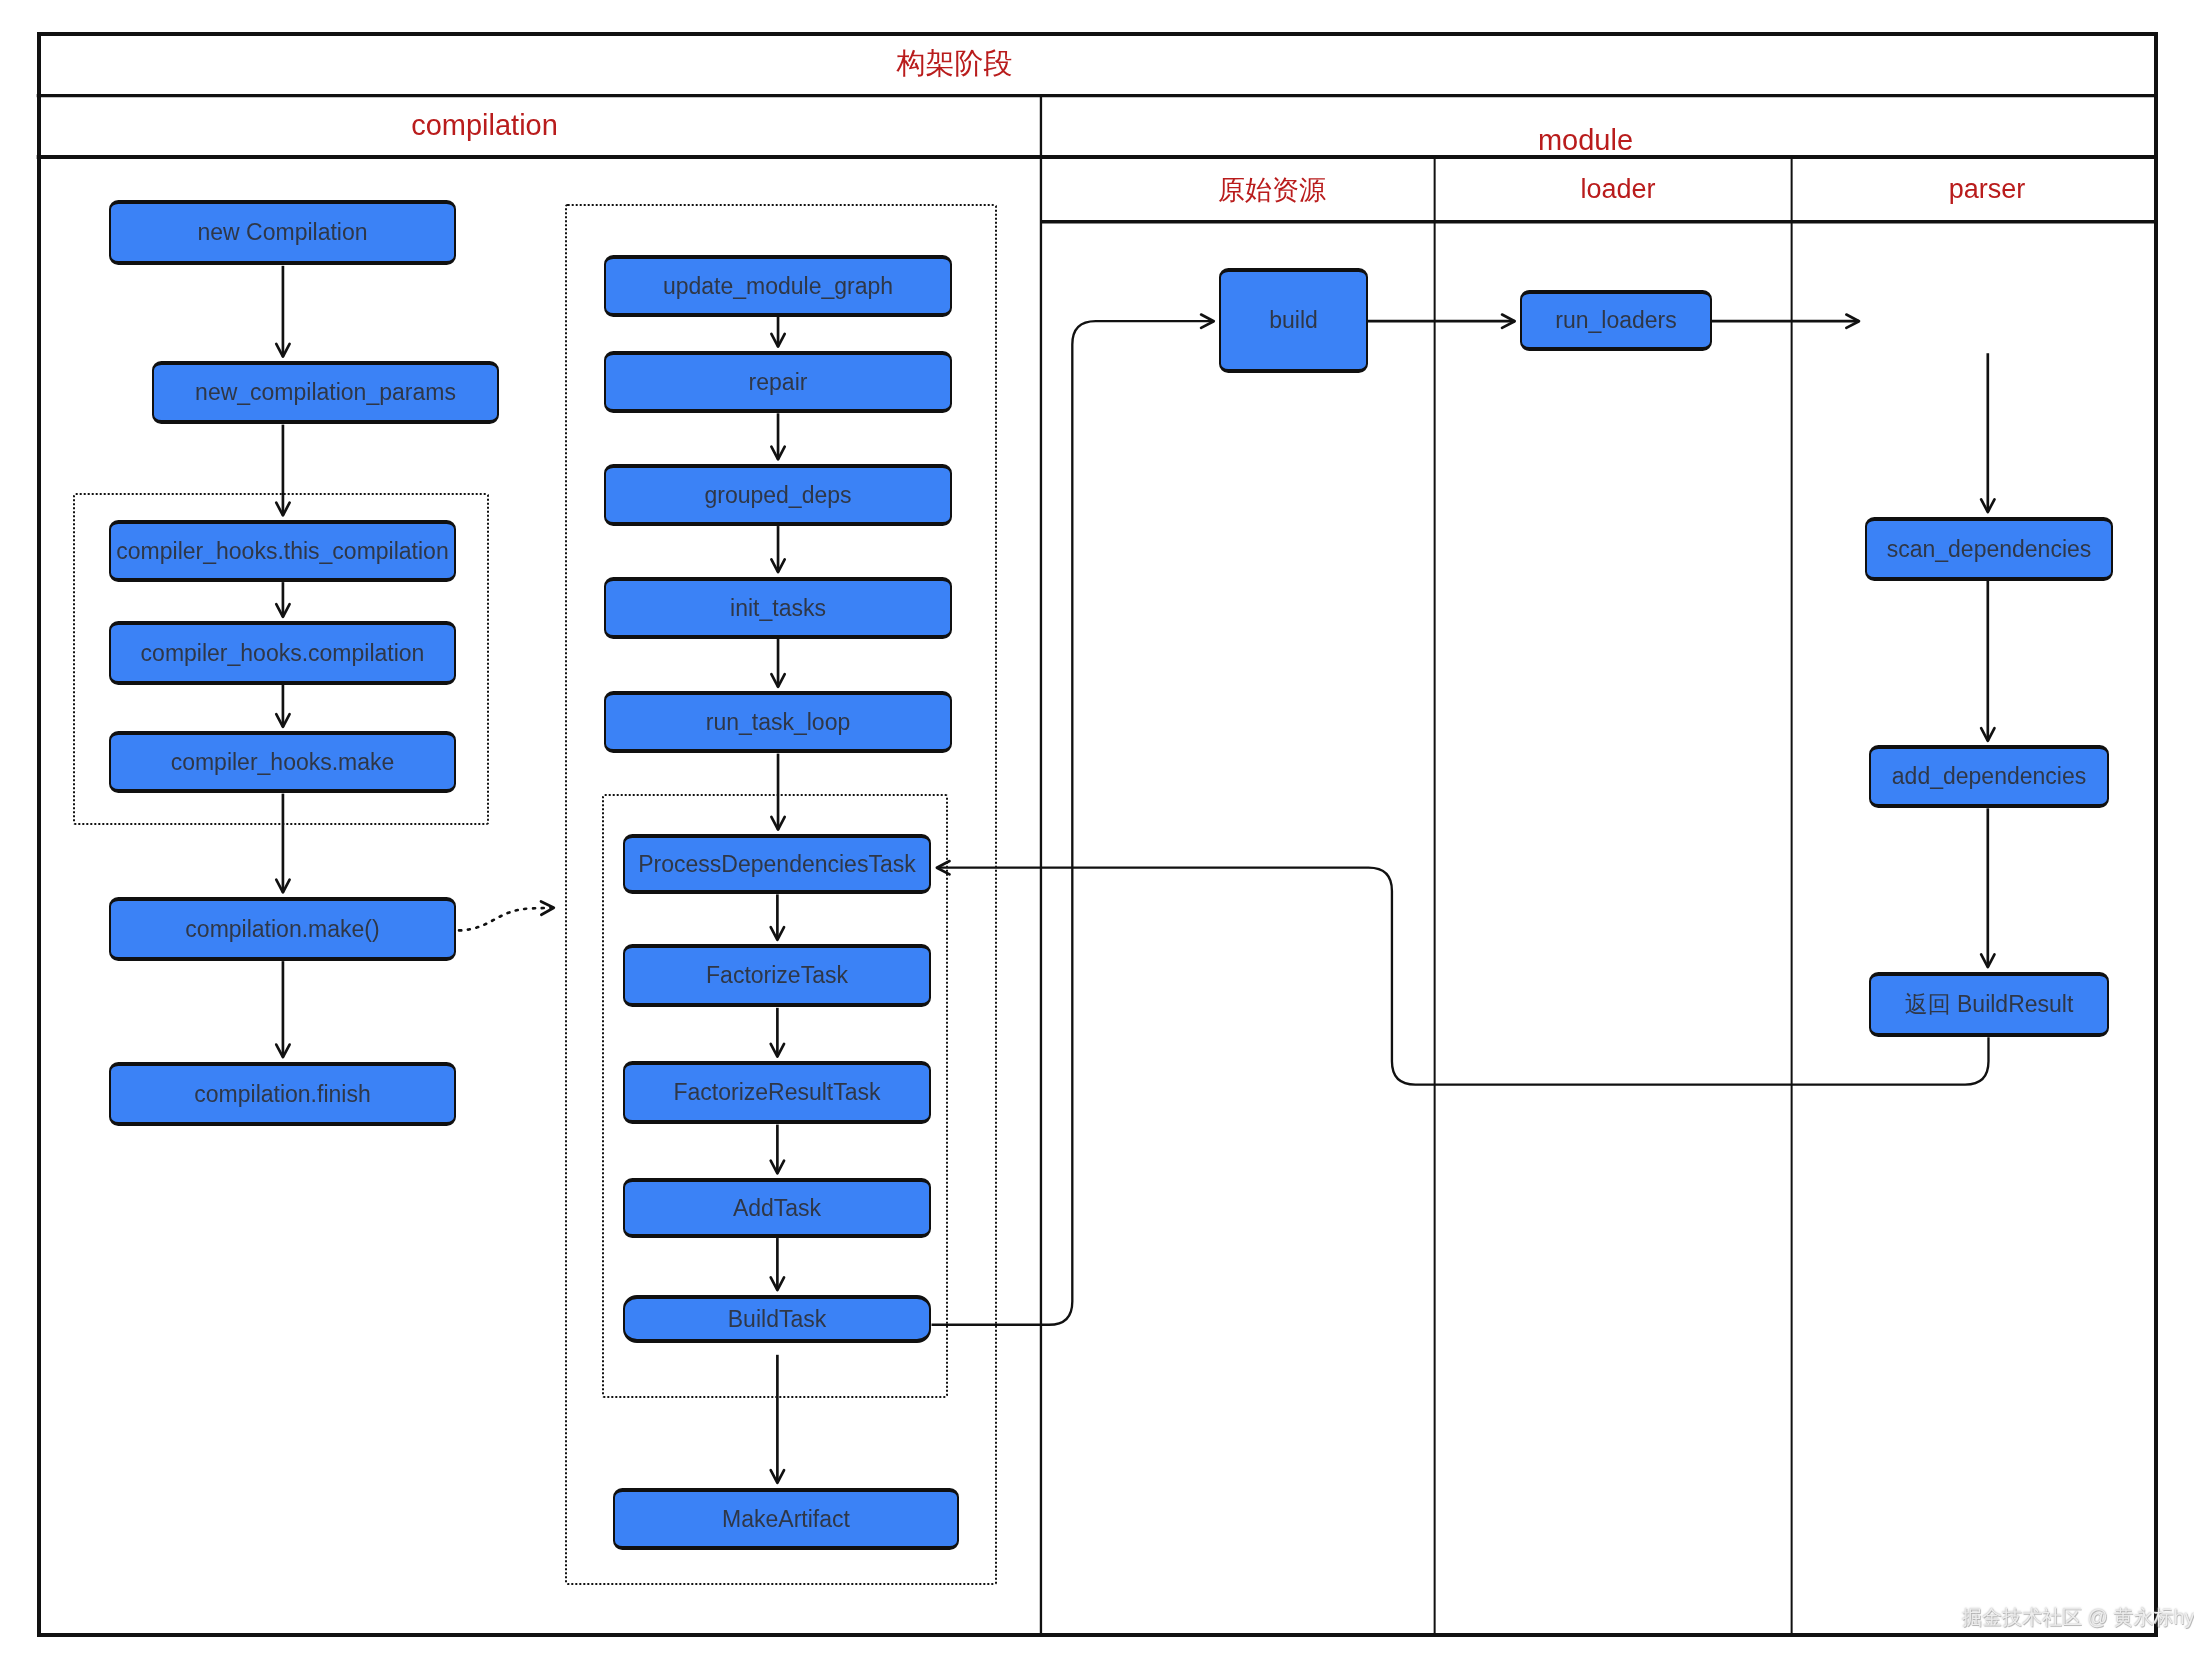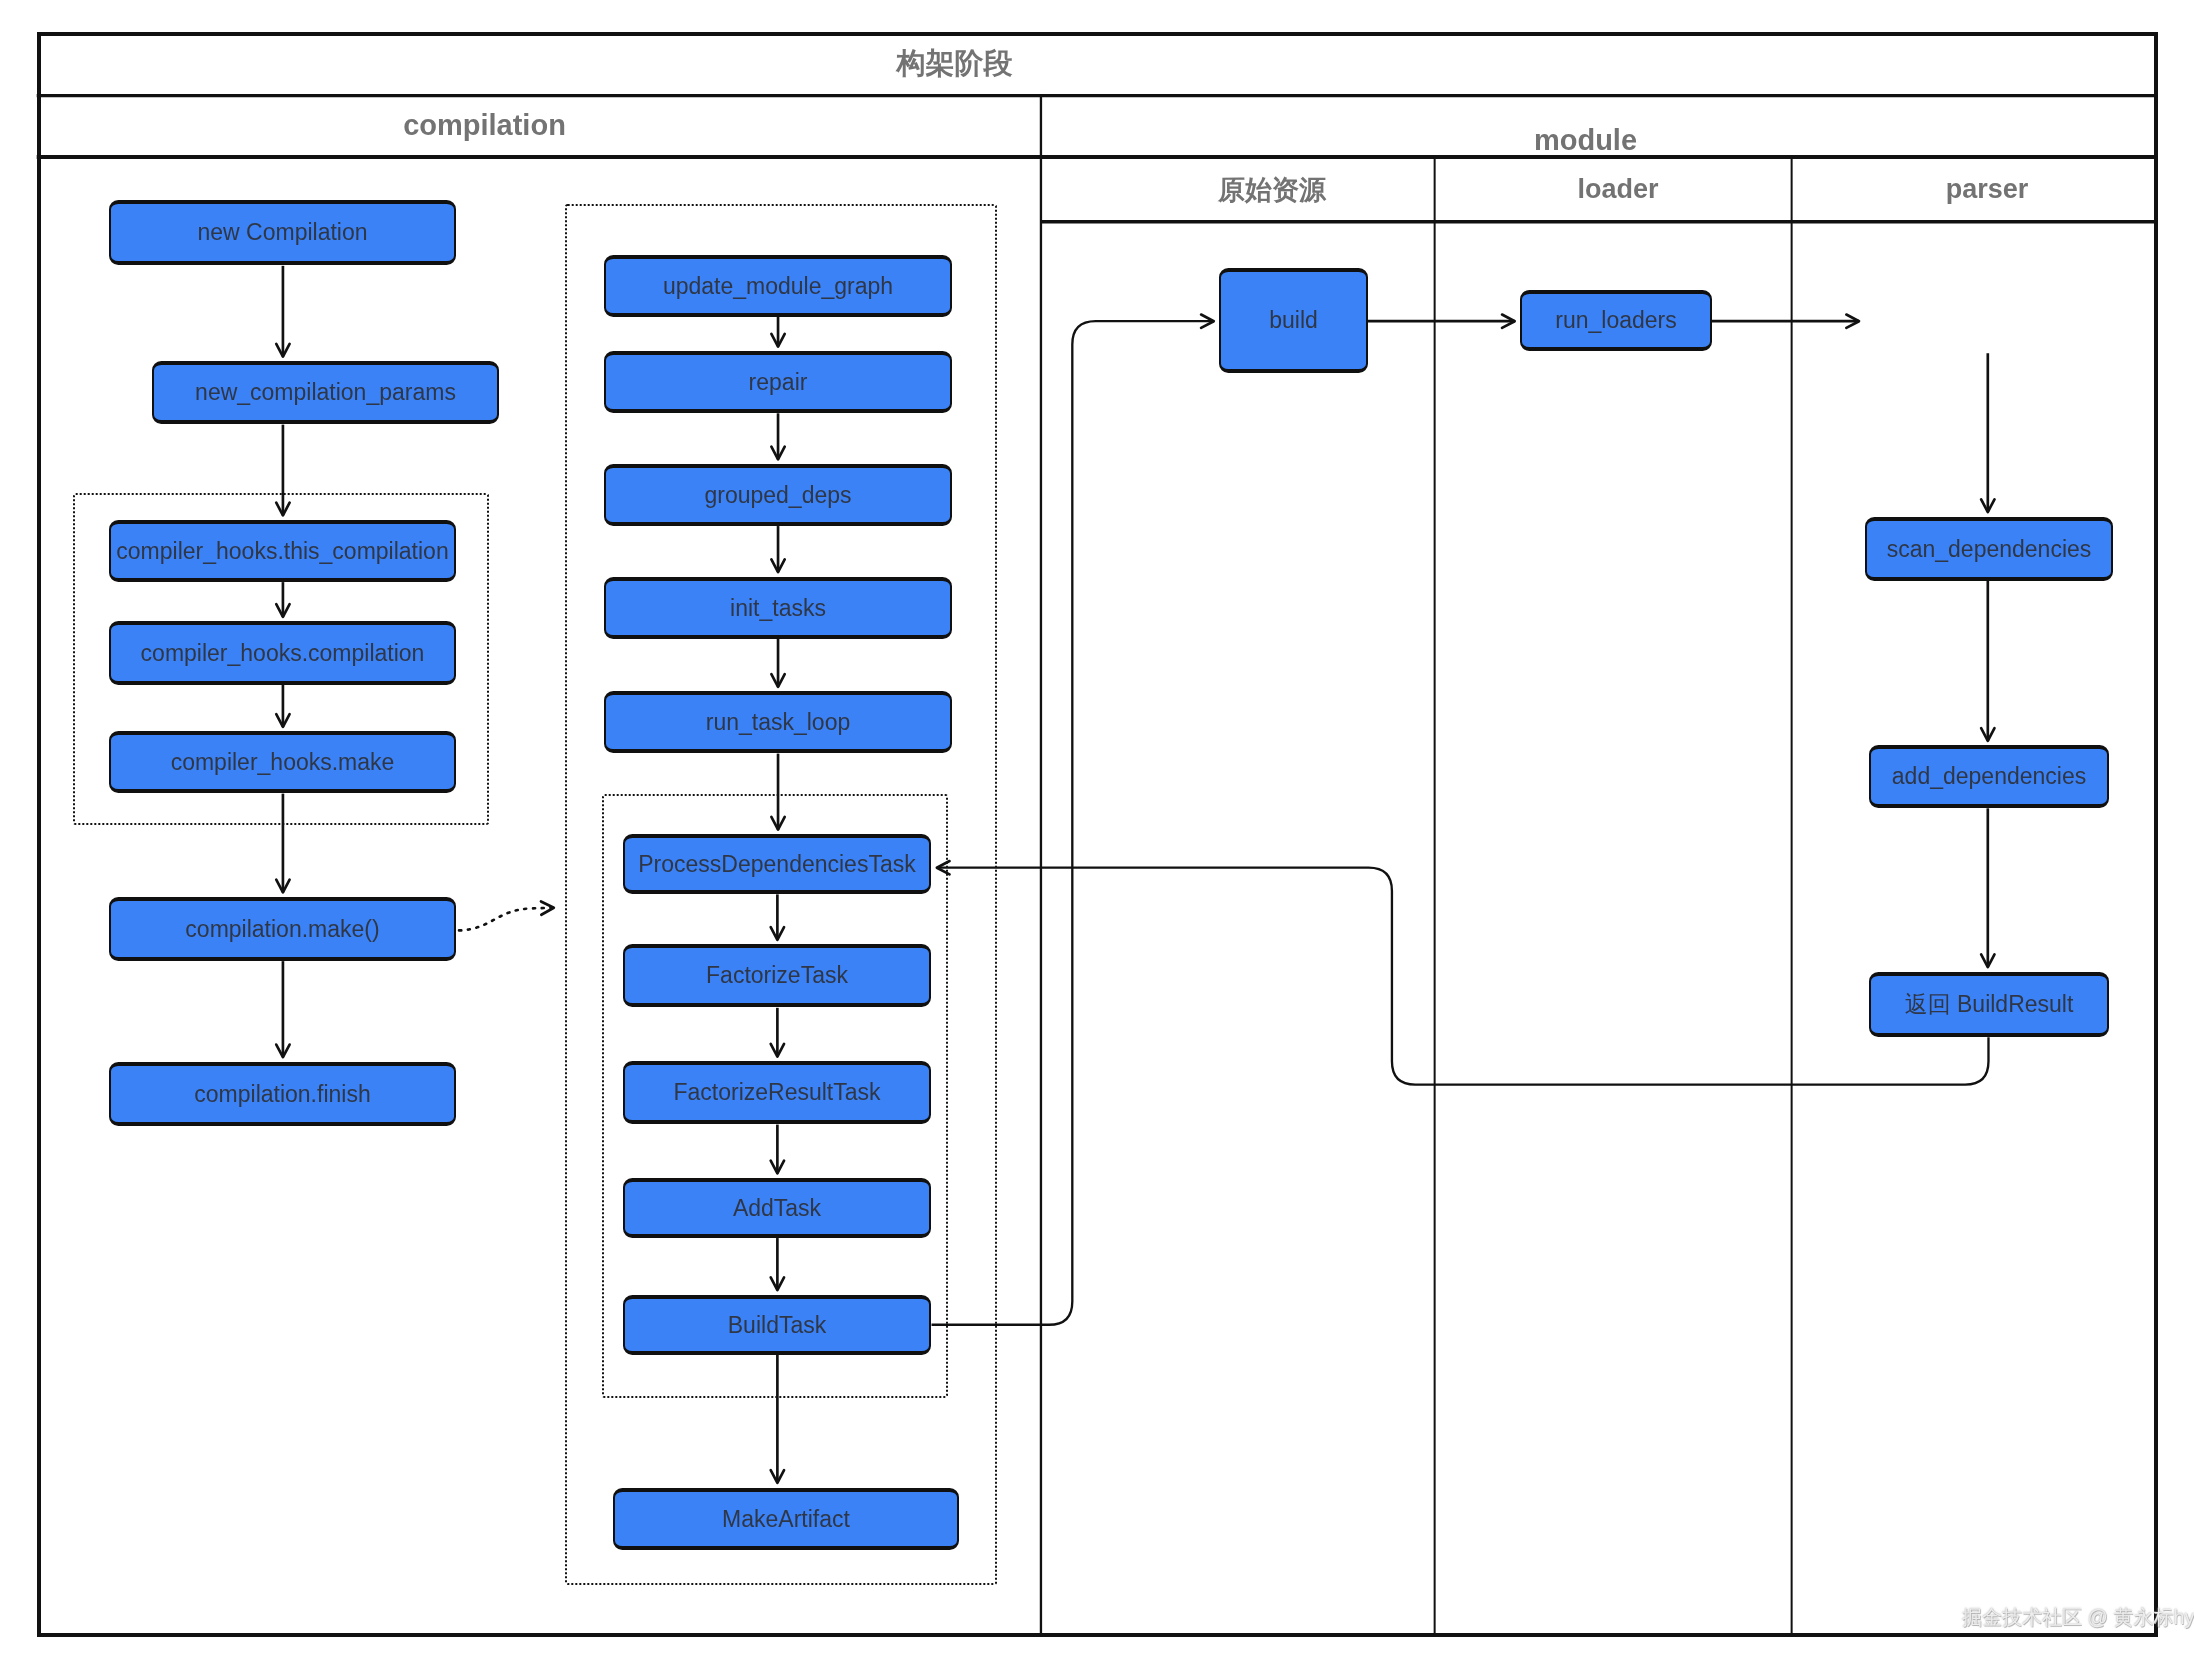--- a/index.html
+++ b/index.html
@@ -9,21 +9,21 @@
     background:#ffffff;
     font-family:"Liberation Sans","DejaVu Sans",sans-serif;
     overflow:hidden;
   }
   .frame{
     position:absolute;left:37px;top:32px;width:2121px;height:1605px;
     border:4px solid #111;box-sizing:border-box;z-index:2;
   }
   .hdr{
     position:absolute;display:flex;align-items:center;justify-content:center;
-    font-weight:bold;color:#737373;z-index:4;
+    font-weight:normal;color:#b91c1c;z-index:4;
   }
   .hdr.title{font-size:29px;}
   .hdr.lane{font-size:29px;}
   .hdr.sub{font-size:27px;}
   .group{
     position:absolute;border:2px dotted #111;box-sizing:border-box;z-index:1;
     background:transparent;border-radius:2.7px;
   }
   .node{
     position:absolute;display:flex;align-items:center;justify-content:center;
@@ -116,21 +116,21 @@
 
   <div class="node" style="left:604px;top:236px;width:348px;height:62px;margin-top:19px;">update_module_graph</div>
   <div class="node" style="left:604px;top:351px;width:348px;height:62px;">repair</div>
   <div class="node" style="left:604px;top:464px;width:348px;height:62px;">grouped_deps</div>
   <div class="node" style="left:604px;top:577px;width:348px;height:62px;">init_tasks</div>
   <div class="node" style="left:604px;top:691px;width:348px;height:62px;">run_task_loop</div>
   <div class="node" style="left:623px;top:834px;width:308px;height:60px;">ProcessDependenciesTask</div>
   <div class="node" style="left:623px;top:944px;width:308px;height:63px;">FactorizeTask</div>
   <div class="node" style="left:623px;top:1061px;width:308px;height:63px;">FactorizeResultTask</div>
   <div class="node" style="left:623px;top:1178px;width:308px;height:60px;">AddTask</div>
-  <div class="node" style="left:623px;top:1295px;width:308px;height:60px;">BuildTask</div>
+  <div class="node" style="left:623px;top:1295px;width:308px;height:48px;border-radius:14px;">BuildTask</div>
   <div class="node" style="left:613px;top:1488px;width:346px;height:62px;">MakeArtifact</div>
 
   <div class="node" style="left:1219px;top:268px;width:149px;height:105px;">build</div>
   <div class="node" style="left:1520px;top:290px;width:192px;height:61px;">run_loaders</div>
   <div class="node" style="left:1865px;top:517px;width:248px;height:64px;">scan_dependencies</div>
   <div class="node" style="left:1869px;top:745px;width:240px;height:63px;">add_dependencies</div>
   <div class="node" style="left:1869px;top:972px;width:240px;height:65px;">返回 BuildResult</div>
 
   <div class="watermark">掘金技术社区 @ 黄永标hyb</div>
 

